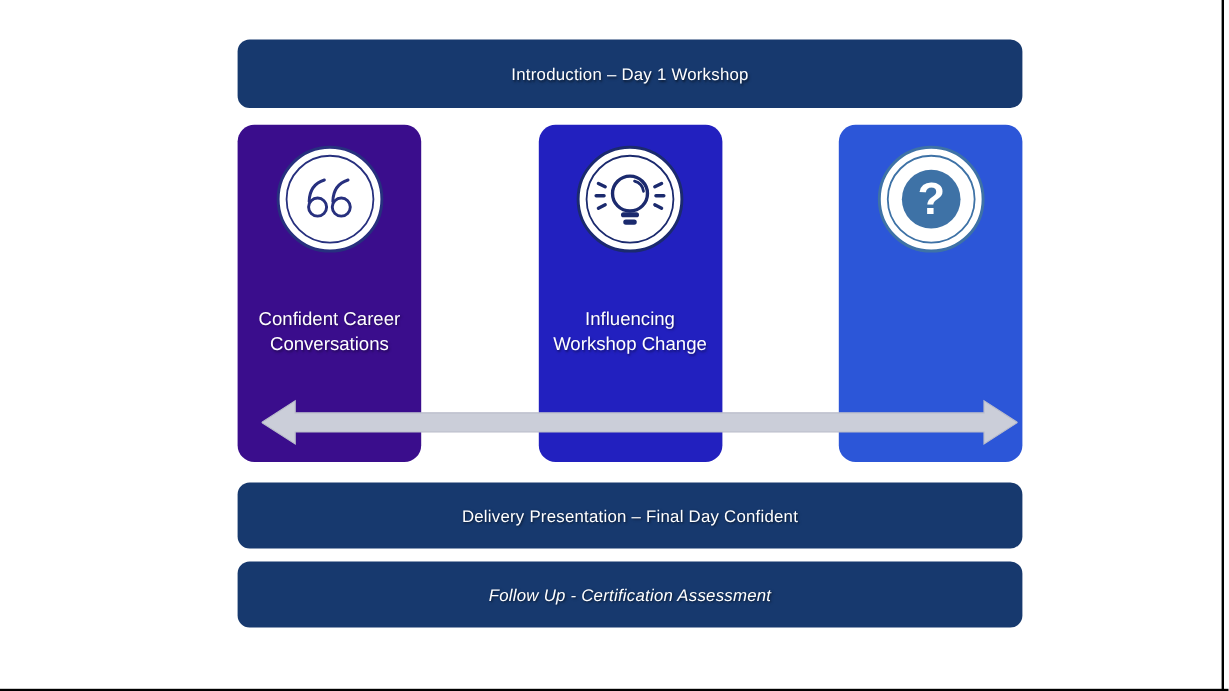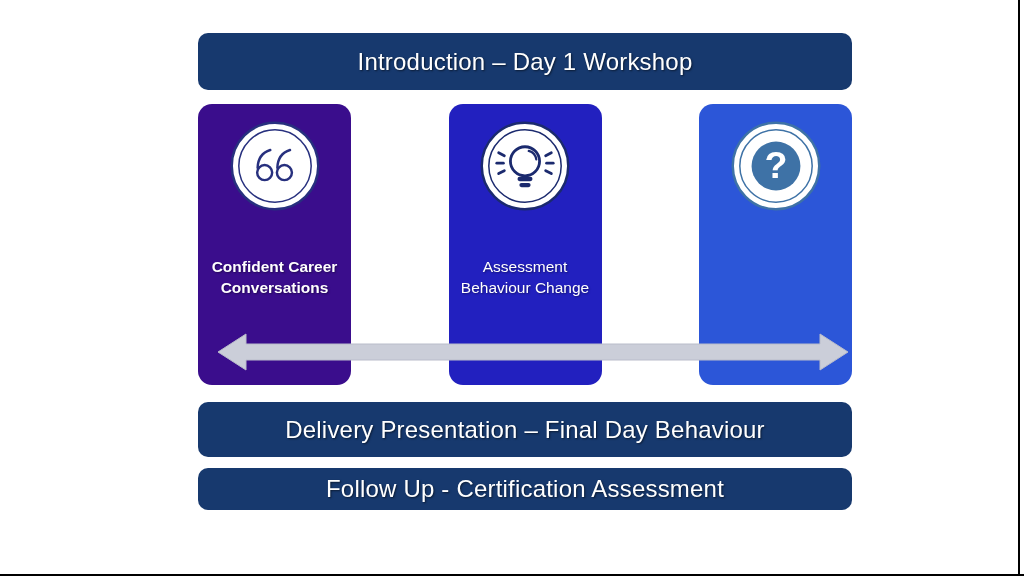--- a/index.html
+++ b/index.html
@@ -6,26 +6,26 @@
   .stage{
     position:relative;width:1024px;height:576px;background:#ffffff;
     font-family:"Liberation Sans",sans-serif;overflow:hidden;
   }
   .edge-v{position:absolute;left:1018px;top:0;width:2px;height:576px;background:#000;}
   .edge-h{position:absolute;left:0;bottom:0;width:1024px;height:2px;background:#000;}
 
   .banner{
     position:absolute;left:198px;width:654px;border-radius:10px;
     display:flex;align-items:center;justify-content:center;
-    color:#fff;font-size:24px;letter-spacing:.2px;
+    color:#fff;font-size:14px;letter-spacing:.2px;
     text-shadow:1px 1px 2px rgba(0,0,0,.55);
   }
   .banner-top{top:33px;height:57px;}
   .banner-delivery{top:402px;height:55px;}
-  .banner-followup{top:468px;height:42px;}
+  .banner-followup{top:468px;height:55px;font-style:italic;}
 
   .cards{position:absolute;left:198px;top:104px;width:654px;height:281px;
     display:flex;justify-content:space-between;}
   .card{
     width:153px;height:281px;border-radius:14px;position:relative;
     display:flex;flex-direction:column;align-items:center;
   }
   .icon-wrap{margin-top:15px;width:94px;height:94px;}
   .icon-wrap svg{display:block;}
   .card-label{
@@ -40,21 +40,21 @@
 <body>
 
 <div class="stage">
 
   <div class="banner banner-top" style="background-color: rgb(23, 57, 110);">
     <span>Introduction – Day 1 Workshop</span>
   </div>
 
   <div class="cards">
 
-    <div class="card" style="background-color: rgb(58, 13, 140); font-weight: bold;">
+    <div class="card" style="background-color: rgb(58, 13, 140);">
       <div class="icon-wrap" style="color: rgb(39, 48, 126);">
         <svg width="94" height="94" viewBox="-50 -50 100 100">
           <circle r="46" fill="#ffffff" stroke="currentColor" stroke-width="2.6"></circle>
           <circle r="38.5" fill="none" stroke="currentColor" stroke-width="1.6"></circle>
           <g fill="none" stroke="currentColor" stroke-width="2.6" stroke-linecap="round">
             <circle cx="-11" cy="7" r="8"></circle>
             <path d="M -18.5 2 Q -18 -13 -5 -17"></path>
             <circle cx="10" cy="7" r="8"></circle>
             <path d="M 2.5 2 Q 3 -13 16 -17"></path>
           </g>
@@ -75,21 +75,21 @@
             <path d="M -30 -3 L -23 -3" stroke-width="3"></path>
             <path d="M -28 8 L -22 5" stroke-width="3"></path>
             <path d="M 28 -14 L 22 -11" stroke-width="3"></path>
             <path d="M 30 -3 L 23 -3" stroke-width="3"></path>
             <path d="M 28 8 L 22 5" stroke-width="3"></path>
           </g>
           <rect x="-8" y="11.5" width="16" height="4.6" rx="2.3" fill="currentColor"></rect>
           <rect x="-6" y="18" width="12" height="4.6" rx="2.3" fill="currentColor"></rect>
         </svg>
       </div>
-      <div class="card-label">Assessment Behaviour Change</div>
+      <div class="card-label">Influencing Workshop Change</div>
     </div>
 
     <div class="card" style="background-color: rgb(44, 86, 216);">
       <div class="icon-wrap" style="color: rgb(62, 114, 166);">
         <svg width="94" height="94" viewBox="-50 -50 100 100">
           <circle r="46" fill="#ffffff" stroke="currentColor" stroke-width="2.6"></circle>
           <circle r="38.5" fill="none" stroke="currentColor" stroke-width="1.6"></circle>
           <circle r="26" fill="currentColor"></circle>
           <text y="13" text-anchor="middle" fill="#ffffff" font-size="40" font-weight="bold" font-family="Liberation Sans, sans-serif">?</text>
         </svg>
@@ -99,21 +99,21 @@
 
   </div>
 
   <div class="arrow-holder">
     <svg width="630" height="40" viewBox="0 0 630 40">
       <polygon points="0,20 28,2 28,12 602,12 602,2 630,20 602,38 602,28 28,28 28,38" stroke="#b9bcca" stroke-width="1" fill="#cbced9"></polygon>
     </svg>
   </div>
 
   <div class="banner banner-delivery" style="background-color: rgb(23, 57, 110);">
-    <span>Delivery Presentation – Final Day Behaviour</span>
+    <span>Delivery Presentation – Final Day Confident</span>
   </div>
 
   <div class="banner banner-followup" style="background-color: rgb(23, 57, 110);">
     <span>Follow Up - Certification Assessment</span>
   </div>
 
   <div class="edge-v"></div>
   <div class="edge-h"></div>
 </div>
 

